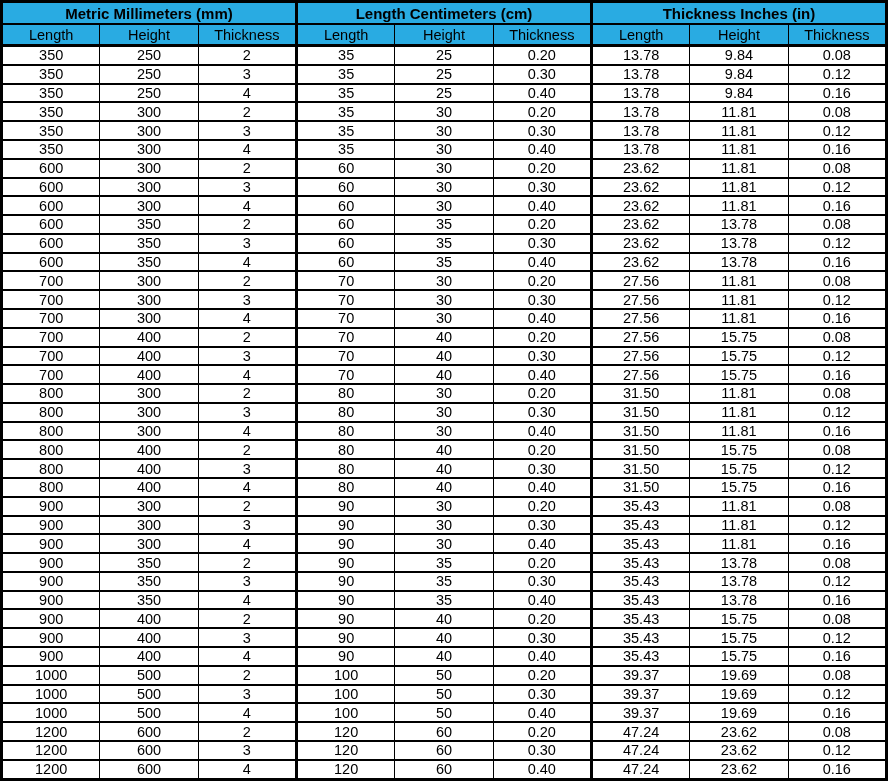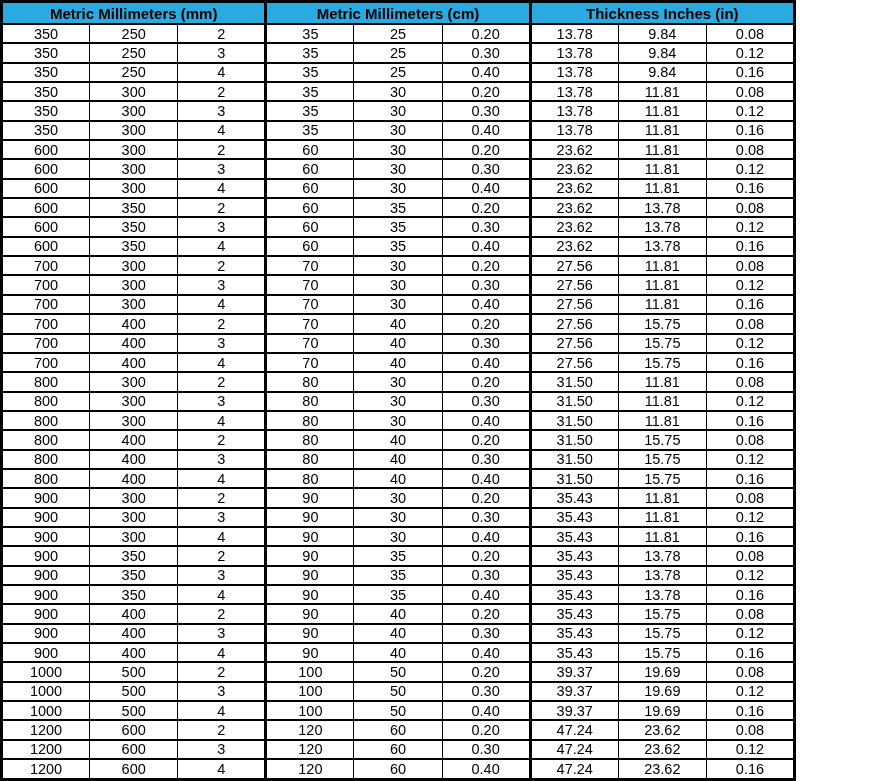--- a/index.html
+++ b/index.html
@@ -9,21 +9,21 @@
   }
   body {
     width: 888px;
     height: 781px;
     overflow: hidden;
     font-family: "Liberation Sans", sans-serif;
   }
   table.conv {
     border-collapse: collapse;
     table-layout: fixed;
-    width: 796px;
+    width: 888px;
     height: 781px;
     border: 3px solid var(--border, #000);
   }
   table.conv th, table.conv td {
     border: 2px solid var(--border, #000);
     border-left-width: 1px;
     border-right-width: 1px;
     text-align: center;
     vertical-align: middle;
     padding: 0;
@@ -53,22 +53,33 @@
     border-left-width: 3px;
   }
 </style>
 </head>
 <body>
 
 <table class="conv">
   <thead>
     <tr>
       <th class="group grp" colspan="3">Metric Millimeters (mm)</th>
-      <th class="group grp" colspan="3">Metric Millimeters (cm)</th>
+      <th class="group grp" colspan="3">Length Centimeters (cm)</th>
       <th class="group grp" colspan="3">Thickness Inches (in)</th>
+    </tr>
+    <tr>
+      <th class="sub grp">Length</th>
+      <th class="sub">Height</th>
+      <th class="sub">Thickness</th>
+      <th class="sub grp">Length</th>
+      <th class="sub">Height</th>
+      <th class="sub">Thickness</th>
+      <th class="sub grp">Length</th>
+      <th class="sub">Height</th>
+      <th class="sub">Thickness</th>
     </tr>
   </thead>
   <tbody>
       <tr>
         <td class="grp">350</td>
         <td>250</td>
         <td>2</td>
         <td class="grp">35</td>
         <td>25</td>
         <td>0.20</td>

